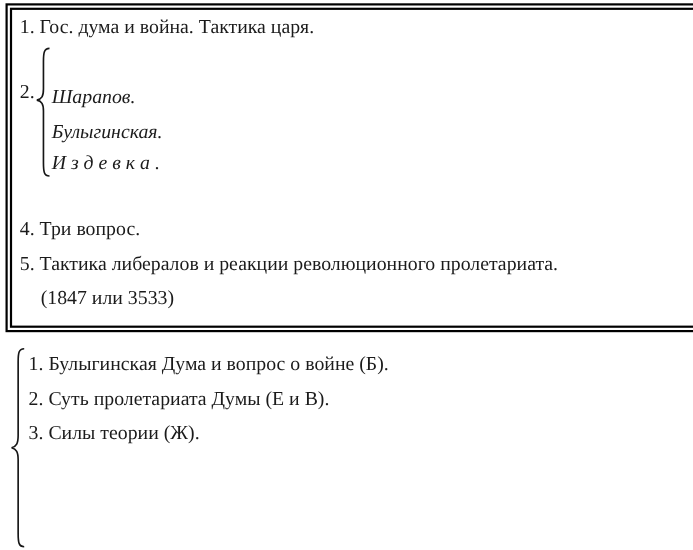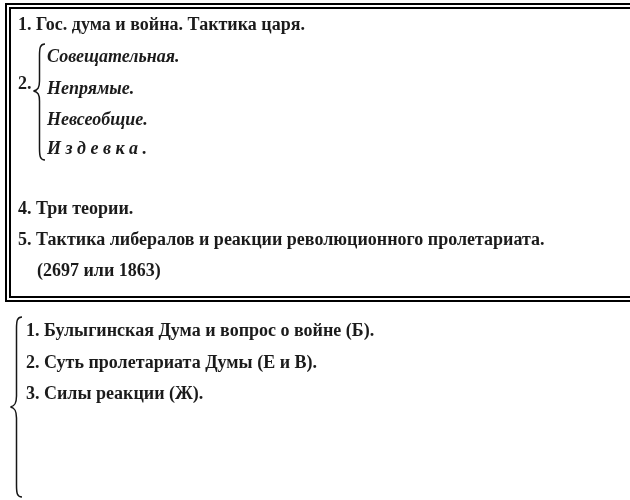--- a/index.html
+++ b/index.html
@@ -24,21 +24,20 @@
     width: 645px;          
     height: 299px;
     border: 6px double #000000;
     box-sizing: border-box;
   }
   .line {
     position: absolute;
     white-space: nowrap;
     font-size: 18px;
     line-height: 20px;
-    font-weight: bold;
   }
   .italic { font-style: italic; }
   .gap { margin-right: 5px; }
   .brace {
     position: absolute;
     overflow: visible;
   }
   sup.star {
     font-size: 12px;
     line-height: 0;
@@ -65,46 +64,43 @@
     </div>
 
     <div class="line" style="left:7px; top:64px;">
       <span>2.</span>
     </div>
 
     <svg class="brace" style="left:21px; top:34px;" width="14" height="118" viewBox="0 0 14 118">
       <path d="M13 1 C8 1 7.5 5 7.5 13 L7.5 38 C7.5 44.5 6 47 1.5 48 C6 49 7.5 51.5 7.5 58 L7.5 105 C7.5 113 8 117 13 117" fill="none" stroke="#161616" stroke-width="1.5"></path>
     </svg>
 
-    <div class="line italic" style="left:36px; top:37px;">
-      <span>Совещательная.</span>
-    </div>
     <div class="line italic" style="left:36px; top:69px;">
-      <span>Непрямые.</span>
+      <span>Шарапов.</span>
     </div>
     <div class="line italic" style="left:36px; top:100px;">
-      <span>Невсеобщие.</span>
+      <span>Булыгинская.</span>
     </div>
     <div class="line italic" style="left:36px; top:129px;">
       <span>И з д е в к а .</span>
     </div>
 
 
     <div class="line" style="left:7px; top:189px;">
       <span>4.</span>
-      <span>Три теории.</span>
+      <span>Три вопрос.</span>
     </div>
 
     <div class="line" style="left:7px; top:220px;">
       <span>5.</span>
       <span>Тактика либералов и реакции революционного пролетариата.</span>
     </div>
 
     <div class="line" style="left:26px; top:251px;">
-      <span>(2697 или 1863)</span>
+      <span>(1847 или 3533)</span>
     </div>
 
   </div>
 
   <div class="bottom-section">
 
     <svg class="brace" style="left:9px; top:14px;" width="14" height="182" viewBox="0 0 14 182">
       <path d="M13 1 C8 1 7.5 5 7.5 13 L7.5 80 C7.5 87 6 90 1.5 91 C6 92 7.5 95 7.5 102 L7.5 169 C7.5 177 8 181 13 181" fill="none" stroke="#161616" stroke-width="1.5"></path>
     </svg>
 
@@ -113,21 +109,21 @@
       <span>Булыгинская Дума и вопрос о войне (Б).</span>
     </div>
 
     <div class="line" style="left:26px; top:50px;">
       <span>2.</span>
       <span>Суть пролетариата Думы (Е и В).</span>
     </div>
 
     <div class="line" style="left:26px; top:81px;">
       <span>3.</span>
-      <span>Силы реакции (Ж).</span>
+      <span>Силы теории (Ж).</span>
     </div>
 
 
 
     <div class="line" style="left:247px; top:172px;margin-top:47px;">
       <span>(Д + Г + А)</span>
     </div>
 
   </div>
 

